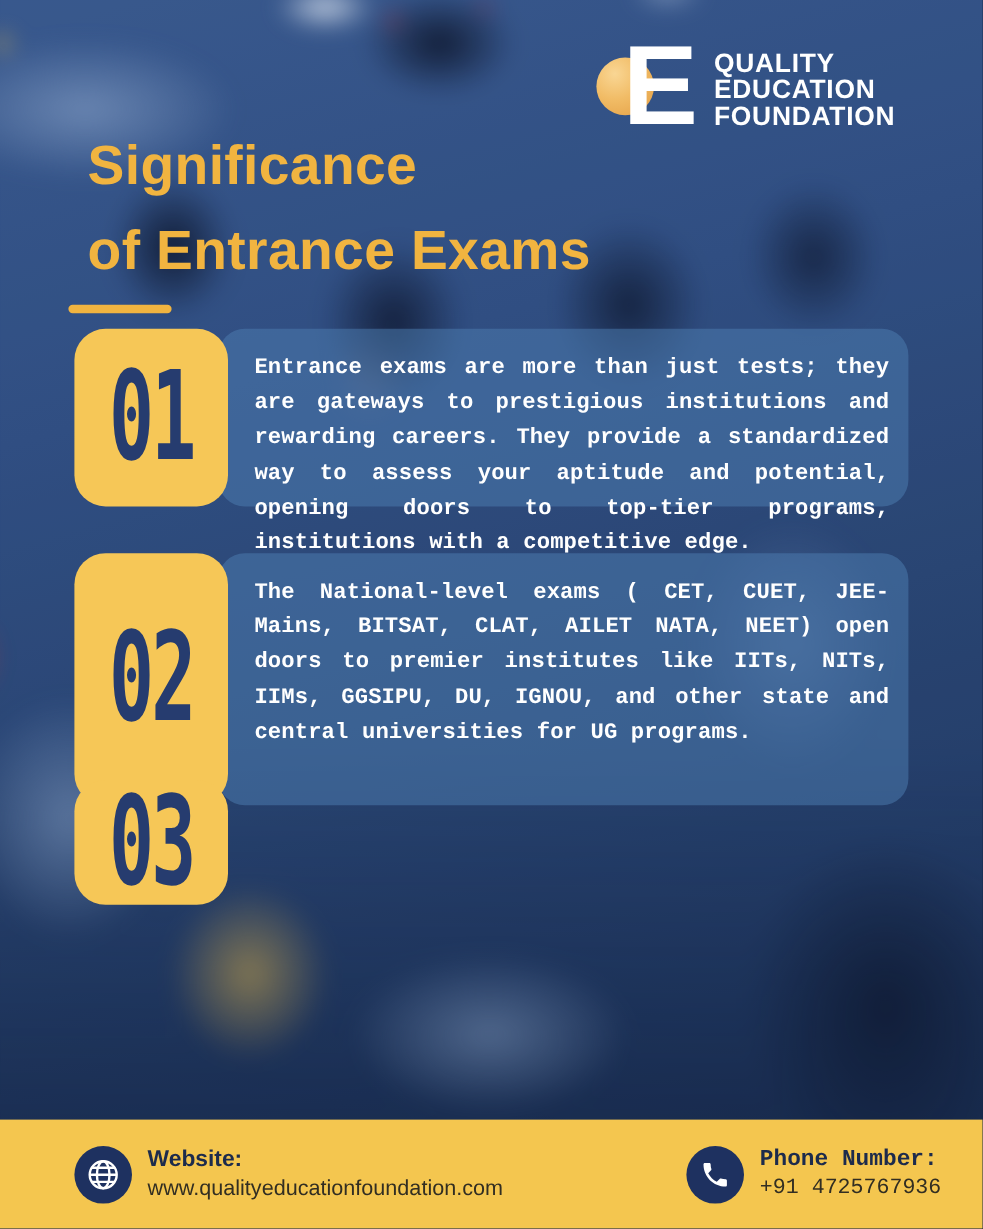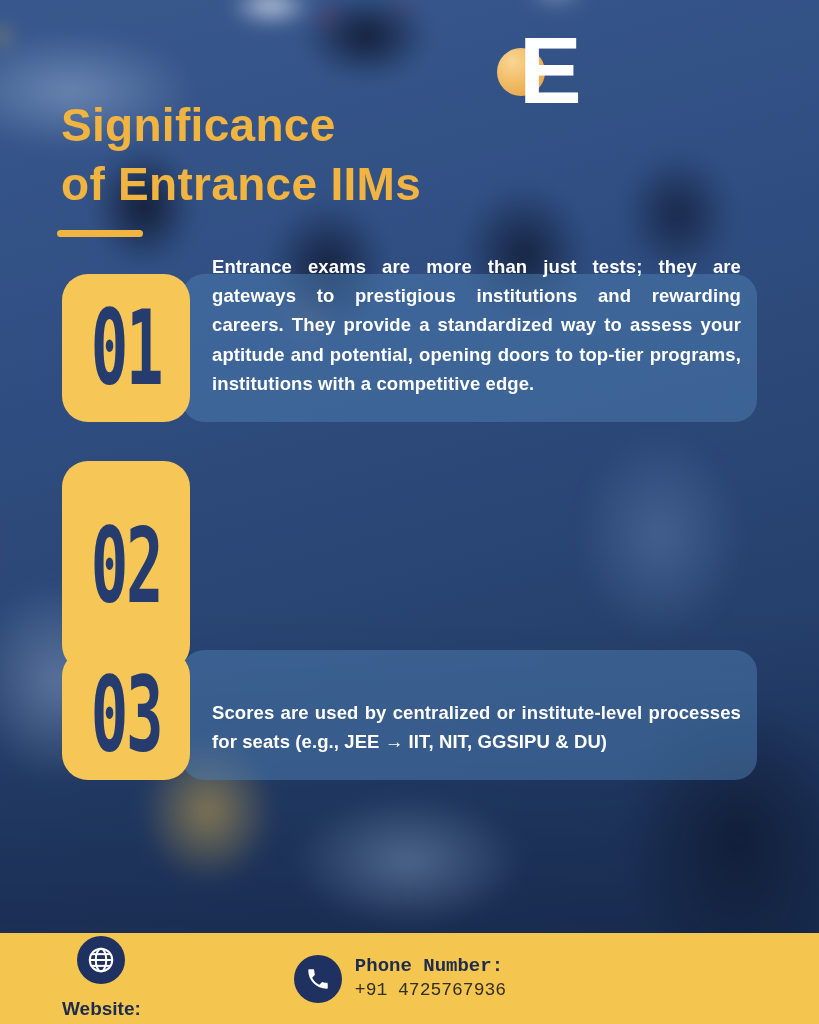--- a/index.html
+++ b/index.html
@@ -34,104 +34,110 @@
   
   .logo{position:absolute;top:38px;left:497px;display:flex;align-items:center;}
   .logo-mark{position:relative;width:96px;height:74px;flex:0 0 auto;}
   .logo-circle{position:absolute;left:0;top:10px;width:48px;height:48px;border-radius:50%;
     background:radial-gradient(circle at 32% 28%, #f9d694 0%, #f1bc66 45%, #e39d42 100%);}
   .logo-e{position:absolute;left:22px;top:-14px;color:#fff;font-size:94px;font-weight:bold;line-height:1;
     font-family:"Liberation Sans",sans-serif;}
   .logo-text{color:#fff;font-weight:bold;font-size:22px;line-height:22px;letter-spacing:.6px;margin-left:2px;}
   
   .title-block{position:absolute;left:57px;top:94px;}
-  .title-line{color:#f1b440;font-size:46px;font-weight:bold;line-height:1.2;margin:4px;letter-spacing:.3px;}
+  .title-line{color:#f1b440;font-size:46px;font-weight:bold;line-height:1.2;margin:16px;letter-spacing:.3px;}
   .title-underline{width:86px;height:7px;border-radius:4px;background:#f1b440;margin-top:18px;}
   
   .card{position:absolute;left:62px;width:695px;display:flex;align-items:stretch;}
   .num-box{flex:0 0 128px;width:128px;background:#f6c757;border-radius:26px;
     display:flex;align-items:center;justify-content:center;position:relative;z-index:2;}
   .num{font-family:"DejaVu Sans Mono",monospace;font-weight:bold;font-size:78px;color:#263c6f;
     transform:scale(.8,1.32);letter-spacing:-3px;line-height:1;}
   .panel{flex:1;margin-left:-8px;background:rgba(77,124,176,.52);border-radius:22px;
-    display:flex;align-items:flex-end;padding:18px 16px 24px 30px;z-index:1;}
+    display:flex;align-items:flex-start;padding:18px 16px 36px 30px;z-index:1;font-family:Liberation Mono, monospace;}
   .panel p{margin:0;color:#fff;font-size:18.5px;line-height:1.58;font-weight:bold;
     text-align:justify;letter-spacing:.1px;}
   .card-1{top:274px;height:148px;}
   .card-2{top:461px;height:210px;}
-  .card-3{top:650px;height:130px;}
+  .card-3{top:650px;height:104px;}
   .card-4{top:776px;height:119px;}
   
   .footer{position:absolute;left:0;right:0;bottom:0;height:91px;background:#f4c64f;
     display:flex;align-items:center;}
   .contact{display:flex;align-items:center;gap:13px;}
-  .contact.website{margin-left:62px;flex-direction:column;}
+  .contact.website{margin-left:62px;}
   .contact.phone{margin-left:153px;font-family:Liberation Mono, monospace;}
   .contact-circle{width:48px;height:48px;border-radius:50%;background:#1e3160;
     display:flex;align-items:center;justify-content:center;flex:0 0 auto;}
   .contact-label{color:#1d2b4c;font-weight:bold;font-size:19px;line-height:1.25;}
   .contact-value{color:#322e22;font-size:18px;line-height:1.3;}
 </style>
 </head>
 <body>
 
 <div class="poster">
   <div class="bg"></div>
 
   <div class="logo">
     <div class="logo-mark">
       <div class="logo-circle"></div>
       <div class="logo-e">E</div>
     </div>
+    <div class="logo-text">
+      <div>QUALITY</div>
+      <div>EDUCATION</div>
+      <div>FOUNDATION</div>
+    </div>
   </div>
 
   <div class="title-block">
     <h1 class="title-line">Significance</h1>
-    <h1 class="title-line">of Entrance IIMs</h1>
+    <h1 class="title-line">of Entrance Exams</h1>
     <div class="title-underline"></div>
   </div>
 
   <div class="card card-1">
     <div class="num-box">
       <span class="num">01</span>
     </div>
     <div class="panel">
       <p>Entrance exams are more than just tests; they are gateways to prestigious institutions and rewarding careers. They provide a standardized way to assess your aptitude and potential, opening doors to top-tier programs, institutions with a competitive edge.</p>
     </div>
   </div>
 
   <div class="card card-2">
     <div class="num-box">
       <span class="num">02</span>
     </div>
+    <div class="panel">
+      <p>The National-level exams ( CET, CUET, JEE- Mains, BITSAT, CLAT, AILET NATA, NEET) open doors to premier institutes like IITs, NITs, IIMs, GGSIPU, DU, IGNOU, and other state and central universities for UG programs.</p>
+    </div>
   </div>
 
   <div class="card card-3">
     <div class="num-box">
       <span class="num">03</span>
-    </div>
-    <div class="panel">
-      <p>Scores are used by centralized or institute-level processes for seats (e.g., JEE → IIT, NIT, GGSIPU &amp; DU)</p>
     </div>
   </div>
 
 
   <div class="footer">
     <div class="contact website">
       <div class="contact-circle">
         <svg width="30" height="30" viewBox="0 0 24 24" fill="none" stroke="#ffffff" stroke-width="1.6">
           <circle cx="12" cy="12" r="9"></circle>
           <ellipse cx="12" cy="12" rx="4.2" ry="9"></ellipse>
           <path d="M3 12h18"></path>
           <path d="M4.3 7.3h15.4"></path>
           <path d="M4.3 16.7h15.4"></path>
         </svg>
       </div>
       <div>
         <div class="contact-label">Website:</div>
+        <div class="contact-value">www.qualityeducationfoundation.com</div>
       </div>
     </div>
     <div class="contact phone">
       <div class="contact-circle">
         <svg width="26" height="26" viewBox="0 0 24 24" fill="#ffffff">
           <path d="M6.62 10.79c1.44 2.83 3.76 5.14 6.59 6.59l2.2-2.21c.27-.27.67-.36 1.02-.24 1.12.37 2.33.57 3.57.57.55 0 1 .45 1 1V20c0 .55-.45 1-1 1-9.39 0-17-7.61-17-17 0-.55.45-1 1-1h3.5c.55 0 1 .45 1 1 0 1.25.2 2.45.57 3.57.11.35.03.74-.25 1.02l-2.2 2.2z"></path>
         </svg>
       </div>
       <div>
         <div class="contact-label">Phone Number:</div>

